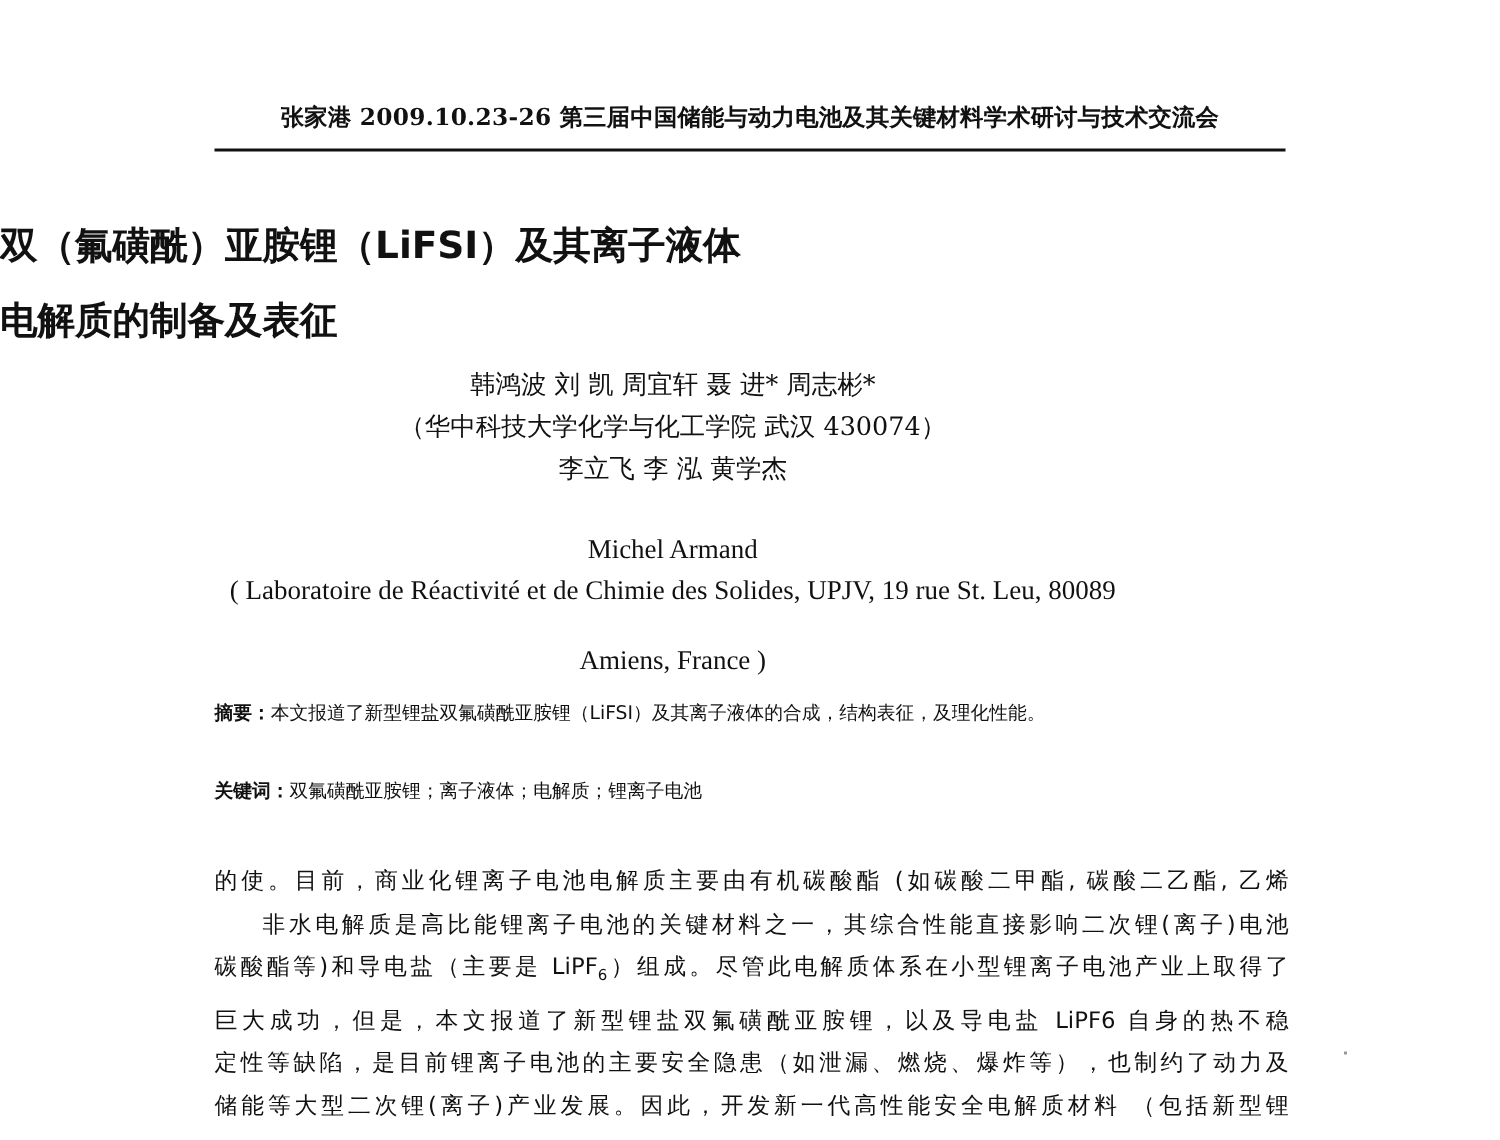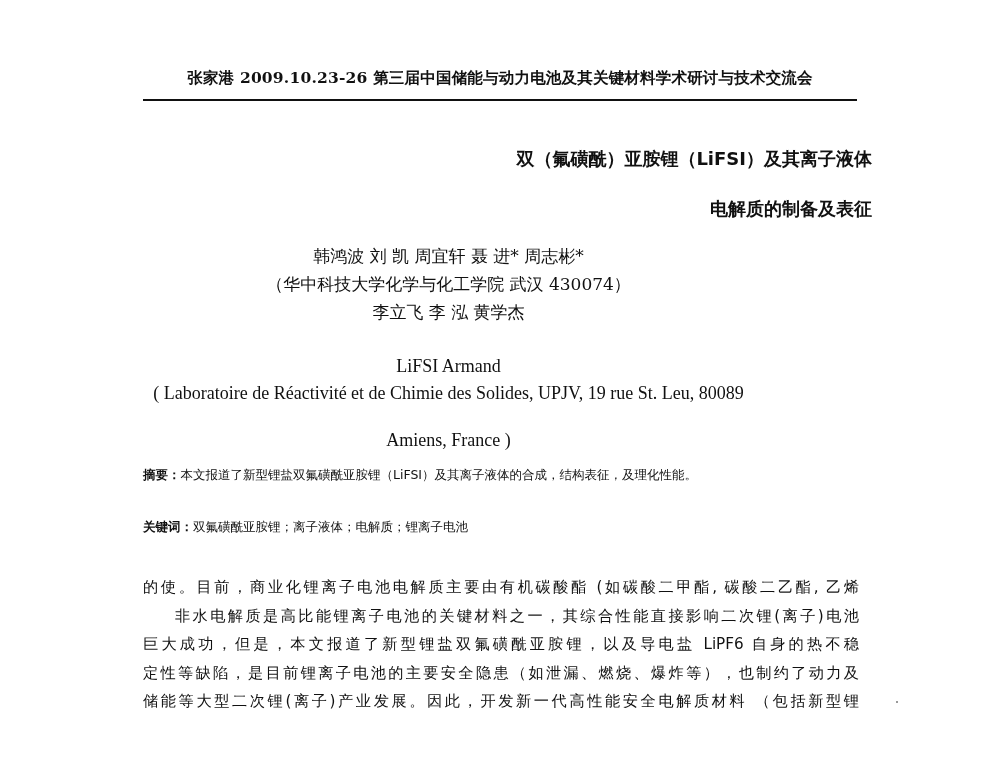--- a/index.html
+++ b/index.html
@@ -36,24 +36,24 @@
       left: 143px;
       top: 99px;
       width: 714px;
       height: 0;
       border-top: 2px solid #111;
     }
     .title-line {
       position: absolute;
       left: 0;
       width: 872px;
-      text-align: right;
+      text-align: left;
       font-family: "DejaVu Sans", "Liberation Sans", sans-serif;
       font-weight: bold;
-      font-size: 18px;
+      font-size: 25px;
       white-space: nowrap;
     }
     .title-line.l1 { top: 147px; }
     .title-line.l2 { top: 197px; }
     .meta-line {
       position: absolute;
       left: 0;
       width: 897px;
       text-align: center;
       font-size: 17px;
@@ -110,34 +110,35 @@
 
   <div class="running-header">张家港 2009.10.23-26 第三届中国储能与动力电池及其关键材料学术研讨与技术交流会</div>
   <div class="header-rule"></div>
 
   <div class="title-line l1">双（氟磺酰）亚胺锂（LiFSI）及其离子液体</div>
   <div class="title-line l2">电解质的制备及表征</div>
 
   <div class="meta-line" style="top:245px;">韩鸿波 刘 凯 周宜轩 聂 进* 周志彬*</div>
   <div class="meta-line" style="top:273px;">（华中科技大学化学与化工学院 武汉 430074）</div>
   <div class="meta-line" style="top:301px;">李立飞 李 泓 黄学杰</div>
-  <div class="meta-line latin" style="top:356px;">LiFSI Armand</div>
+  <div class="meta-line latin" style="top:356px;">Michel Armand</div>
   <div class="meta-line latin" style="top:383px;">( Laboratoire de Réactivité et de Chimie des Solides, UPJV, 19 rue St. Leu, 80089</div>
   <div class="meta-line latin" style="top:410px;margin-top:20px;">Amiens, France )</div>
 
   <div class="abstract">
     <span class="lbl">摘要：</span><span>本文报道了新型锂盐双氟磺酰亚胺锂（LiFSI）及其离子液体的合成，结构表征，及理化性能。</span>
   </div>
 
   <div class="keywords">
     <span class="lbl">关键词：</span><span>双氟磺酰亚胺锂；离子液体；电解质；锂离子电池</span>
   </div>
 
   <div class="body-text">
     <span class="body-line">的使。目前，商业化锂离子电池电解质主要由有机碳酸酯 (如碳酸二甲酯, 碳酸二乙酯, 乙烯</span>
     <span class="body-line first">非水电解质是高比能锂离子电池的关键材料之一，其综合性能直接影响二次锂(离子)电池</span>
+    <span class="body-line"><span>碳酸酯等)和导电盐（主要是 LiPF</span><sub>6</sub><span>）组成。尽管此电解质体系在小型锂离子电池产业上取得了</span></span>
     <span class="body-line">巨大成功，但是，本文报道了新型锂盐双氟磺酰亚胺锂，以及导电盐 LiPF6 自身的热不稳</span>
     <span class="body-line">定性等缺陷，是目前锂离子电池的主要安全隐患（如泄漏、燃烧、爆炸等），也制约了动力及</span>
     <span class="body-line">储能等大型二次锂(离子)产业发展。因此，开发新一代高性能安全电解质材料 （包括新型锂</span>
   </div>
 
   <div class="scan-dot"></div>
 </div>
 
 </body></html>

